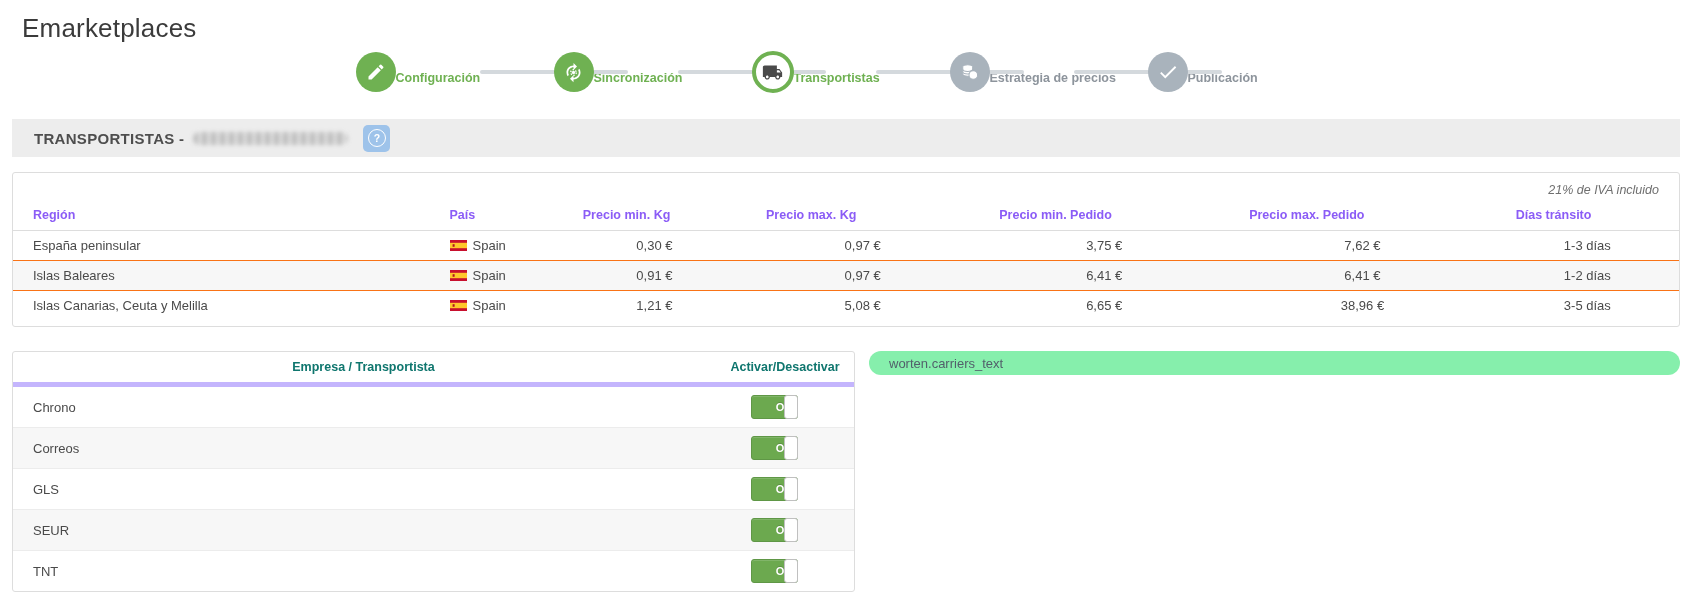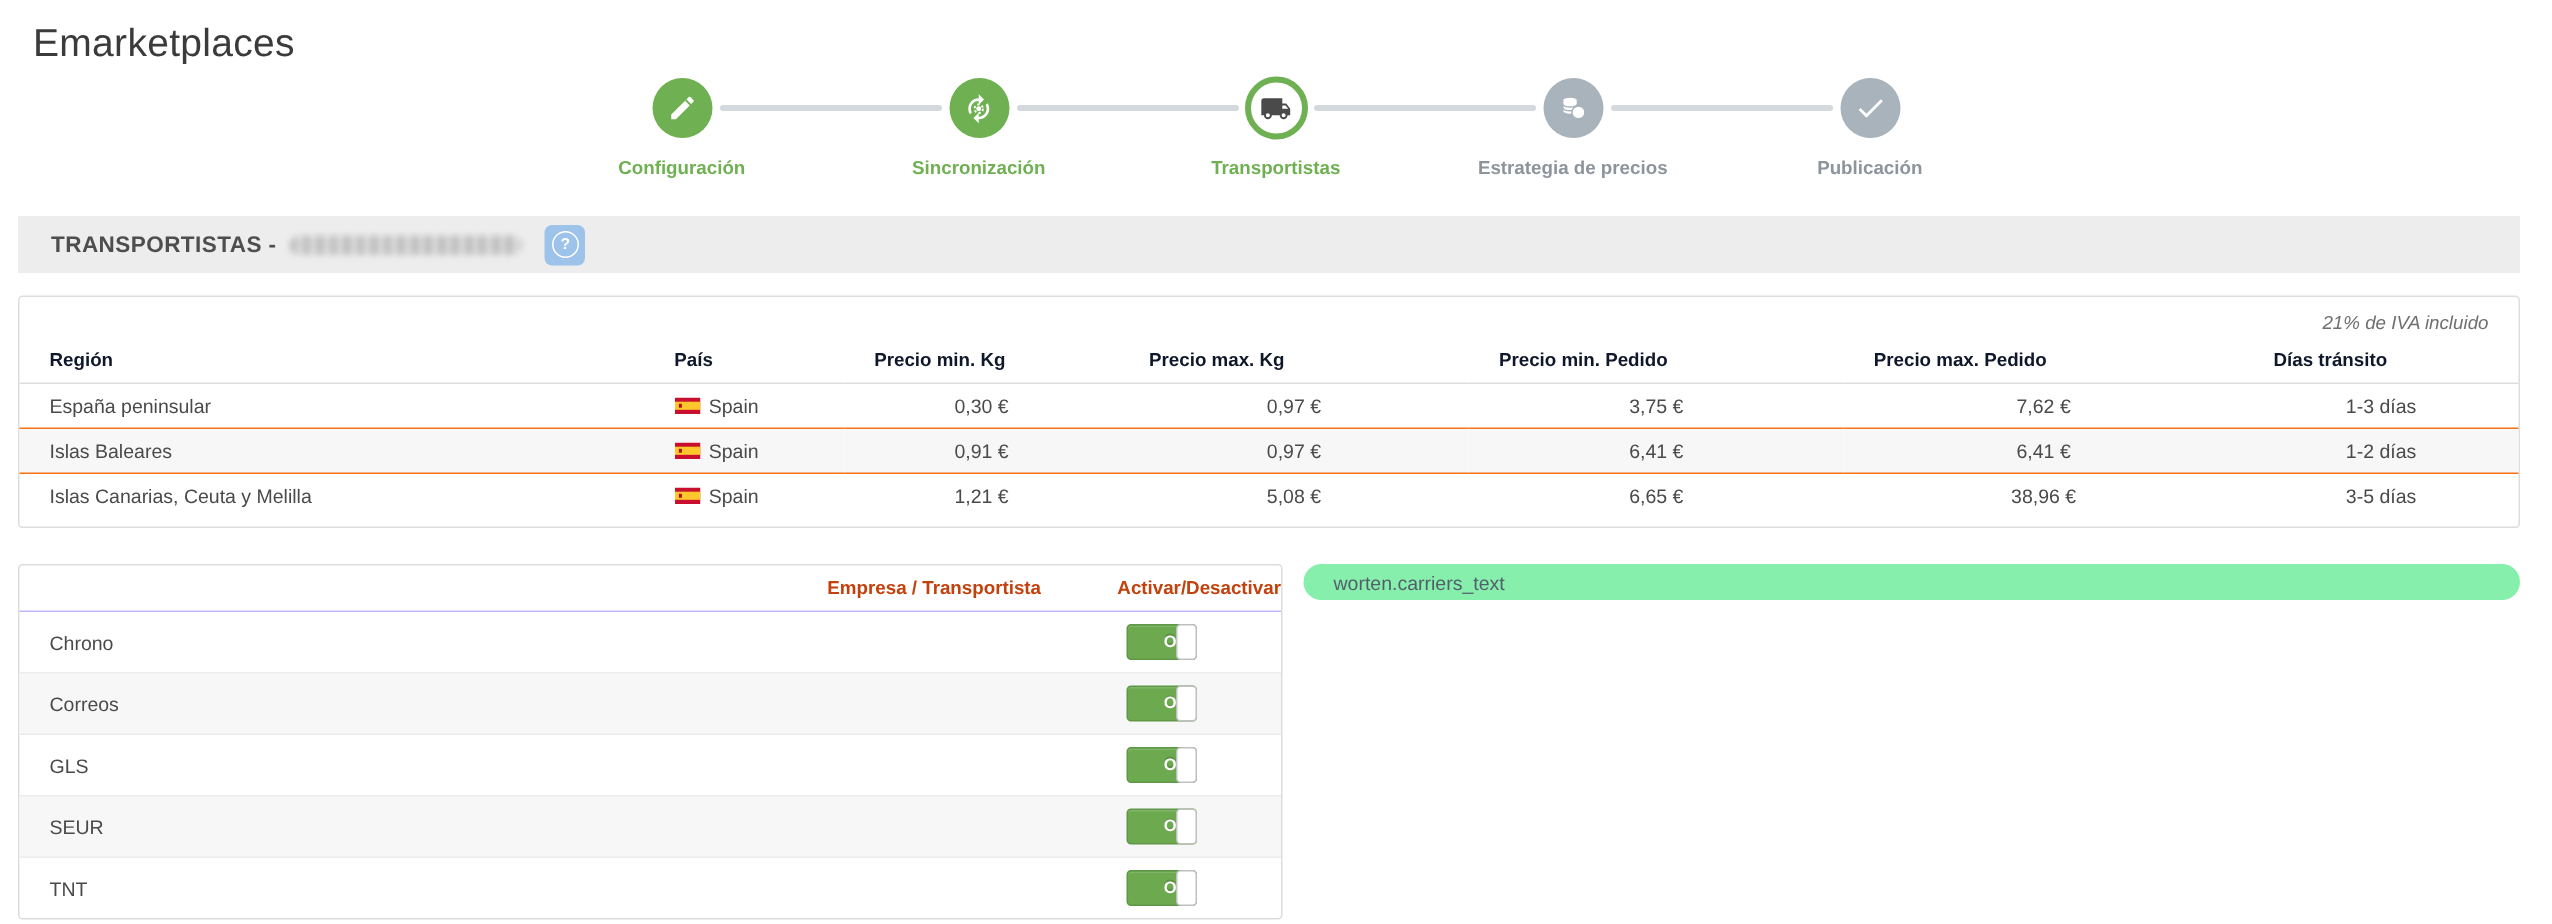--- a/index.html
+++ b/index.html
@@ -5,21 +5,21 @@
   html,body{margin:0;padding:0;}
   body{
     width:1701px;height:616px;overflow:hidden;background:#fff;
     font-family:"Liberation Sans", sans-serif;color:#4a4a4a;
   }
   .page-title{
     margin:13px 0 0 22px;font-size:26px;font-weight:500;color:#3b3b3b;letter-spacing:.2px;
   }
   
   .stepper{display:flex;width:990px;margin:6px auto 0;}
-  .step{position:relative;width:198px;display:flex;flex-direction:column;align-items:center;}
+  .step{position:relative;width:198px;display:flex;flex-direction:row;align-items:center;}
   .step:not(:first-child)::before{
     content:"";position:absolute;top:20px;left:calc(-50% + 25px);
     width:calc(100% - 50px);height:4px;background:#d4d9dd;border-radius:2px;
   }
   .circle-wrap{height:44px;display:flex;align-items:center;justify-content:center;}
   .circle{width:40px;height:40px;border-radius:50%;display:flex;align-items:center;justify-content:center;position:relative;z-index:1;box-sizing:border-box;}
   .step.completed .circle{background:#6fb152;}
   .step.current .circle{width:42px;height:42px;background:#fff;border:4px solid #6fb152;}
   .step.upcoming .circle{background:#a9b3bc;}
   .step-label{margin-top:11px;font-size:12.5px;font-weight:bold;}
@@ -45,36 +45,36 @@
     color:#fff;font-size:10.5px;font-weight:bold;display:flex;align-items:center;justify-content:center;
   }
   
   .panel{
     margin:15px 0 0 12px;width:1668px;border:1px solid #ddd;border-radius:3px;
     box-sizing:border-box;padding:8px 0 6px 0;background:#fff;
   }
   .iva-note{text-align:right;font-style:italic;font-size:12.5px;color:#6f6f6f;padding:2px 20px 4px 0;}
   table.rates{width:100%;border-collapse:collapse;font-size:13px;table-layout:fixed;}
   table.rates th{
-    text-align:left;font-size:12.5px;color:#0f172a;padding:7px 20px 8px 20px;font-weight:bold;
+    text-align:left;font-size:12.5px;color:#8b5cf6;padding:7px 20px 8px 20px;font-weight:bold;
   }
   table.rates td{padding:7px 20px;color:#4a4a4a;}
   table.rates thead tr{border-bottom:1px solid #ddd;}
   table.rates tbody tr{border-bottom:1px solid #f97316;}
   table.rates tbody tr:last-child{border-bottom:none;margin-top:39px;}
   table.rates tbody tr:nth-child(even){background:#f7f7f7;}
   .num{text-align:center;}
   .flag{display:inline-block;vertical-align:-1px;margin-right:6px;line-height:0;}
   
   .bottom{display:flex;align-items:flex-start;margin:24px 0 0 12px;width:1668px;}
   .carriers{width:843px;border:1px solid #ddd;border-radius:3px;box-sizing:border-box;background:#fff;flex:none;}
   table.carriers-t{width:100%;border-collapse:collapse;font-size:13px;table-layout:fixed;}
   table.carriers-t th{
-    height:30px;text-align:right;font-size:12.5px;font-weight:bold;color:#c2410c;
-    padding:0 0 0 20px;border-bottom:1px solid #c4b5fd;
+    height:30px;text-align:center;font-size:12.5px;font-weight:bold;color:#0f766e;
+    padding:0 0 0 20px;border-bottom:5px solid #c4b5fd;
   }
   table.carriers-t th.th-toggle{padding-left:22px;}
   table.carriers-t td{height:40px;padding:0 0 0 20px;border-top:1px solid #ececec;}
   table.carriers-t tbody tr:first-child td{border-top:none;}
   table.carriers-t tbody tr:nth-child(even){background:#f7f7f7;}
   .toggle{
     width:47px;height:24px;background:#6ca94f;border:1px solid #5f9746;border-radius:3px;
     position:relative;margin-left:37px;cursor:pointer;box-sizing:border-box;
     box-shadow:inset 0 1px 0 rgba(255,255,255,.15);
   }

